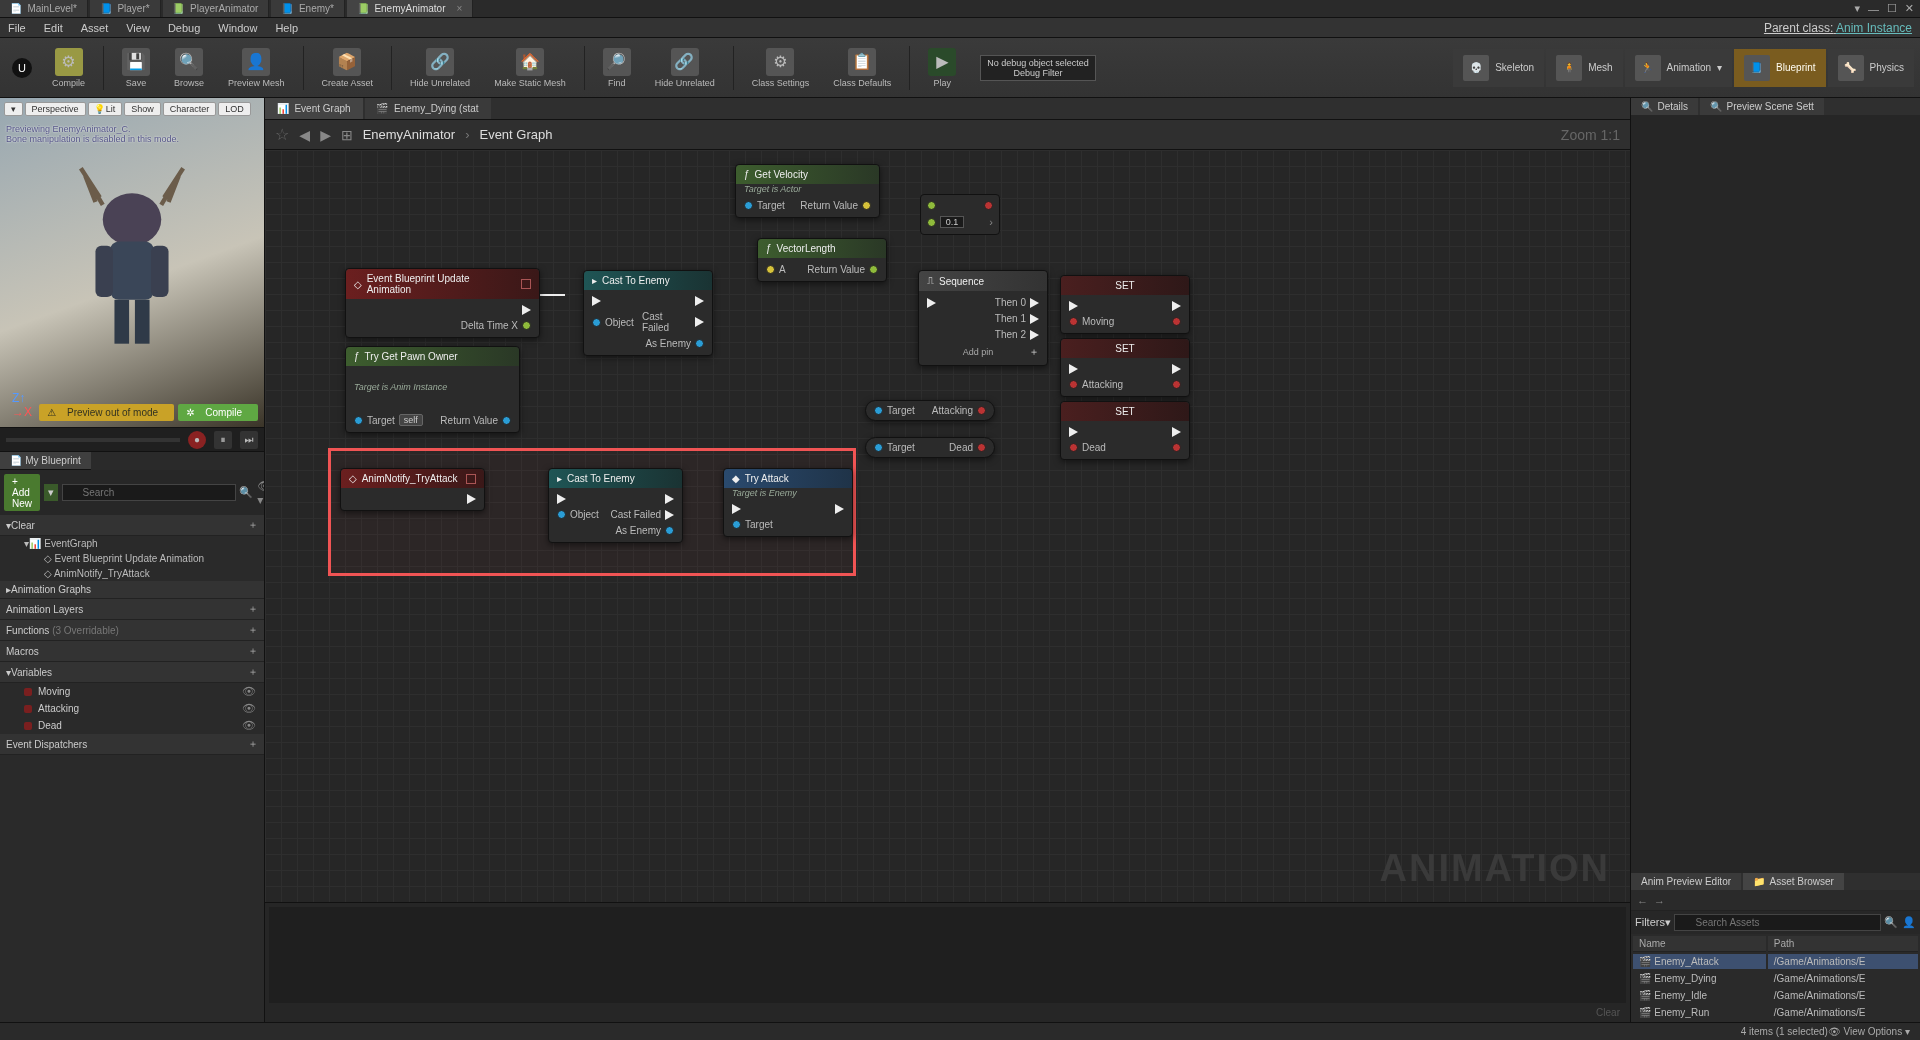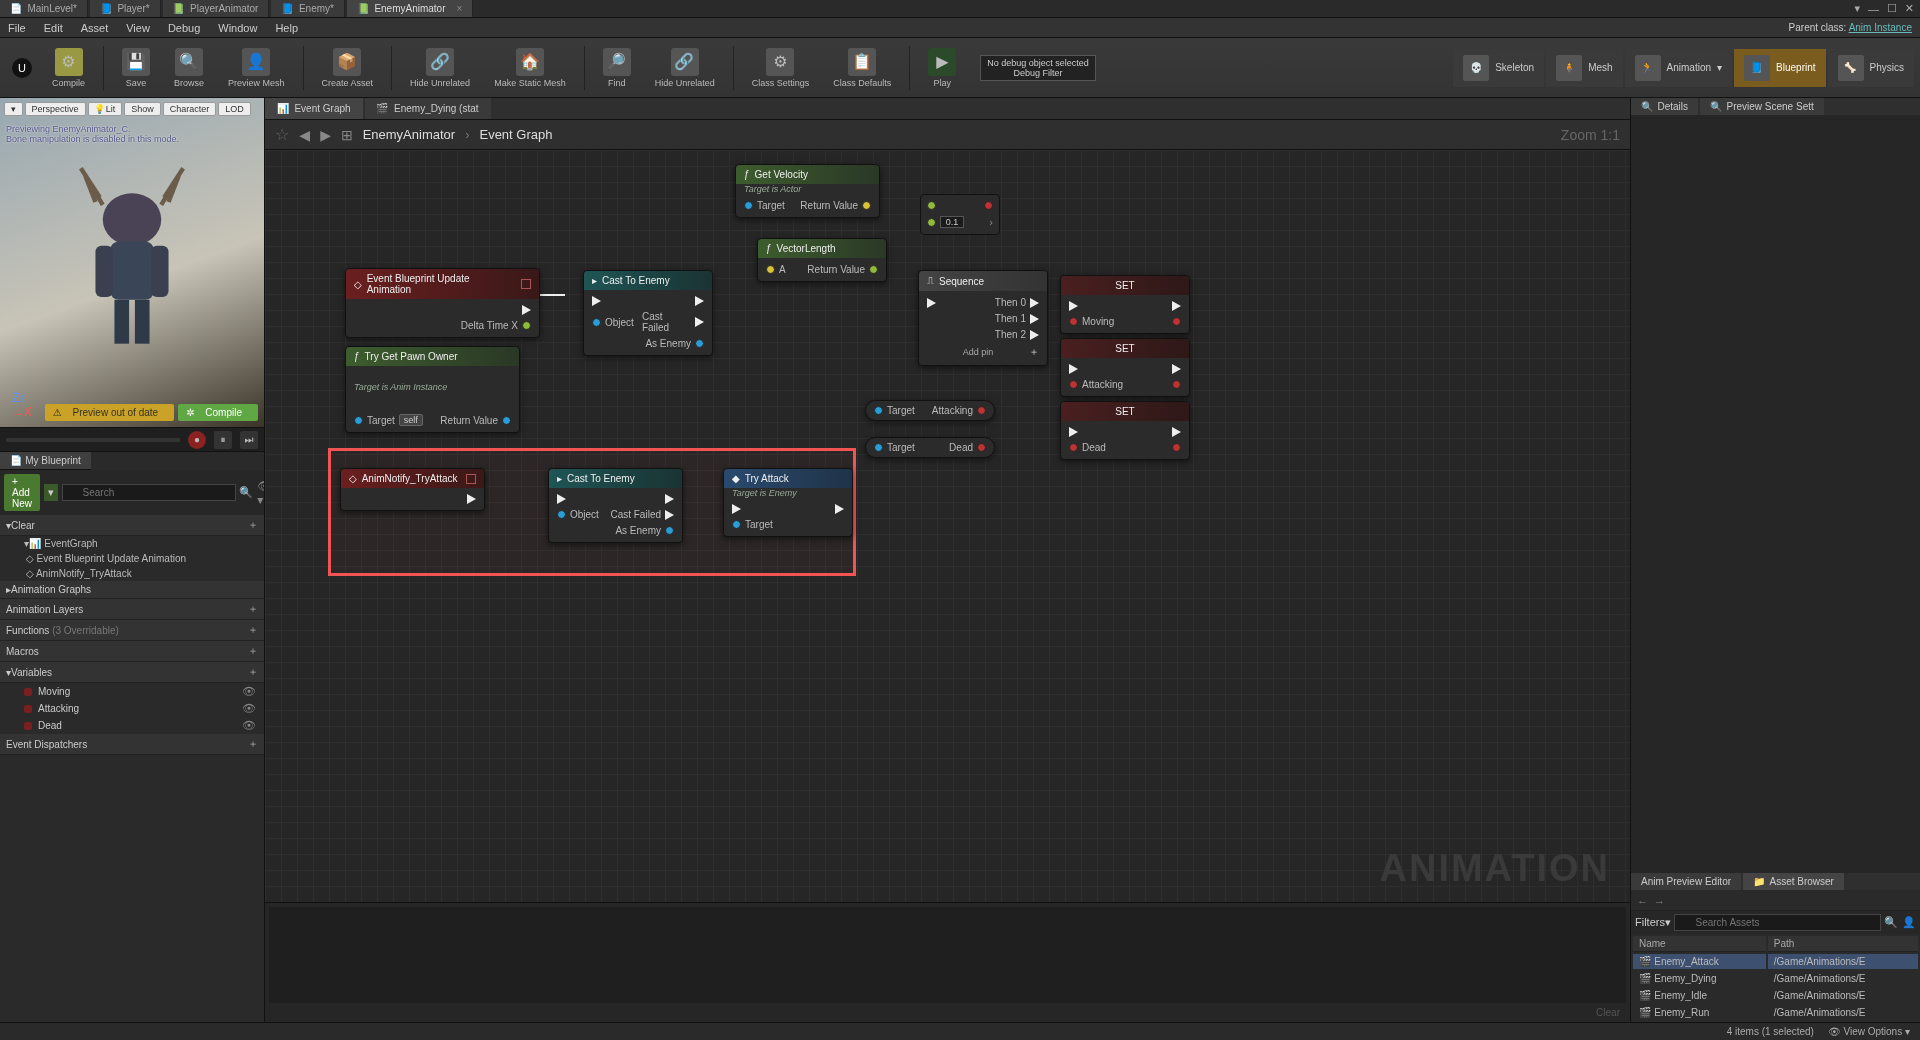--- a/index.html
+++ b/index.html
@@ -7,21 +7,21 @@
 
 
 .top-tabs { height: 18px; background: #2a2a2a; display: flex; border-bottom: 1px solid #111; }
 .top-tab { background: #3a3a3a; padding: 2px 10px; margin-right: 2px; border-right: 1px solid #222; cursor: pointer; font-size: 10px; color: #aaa; display: flex; align-items: center; gap: 5px; position: relative; }
 .top-tab.active { background: #444; color: #ddd; }
 .top-tab .close { margin-left: 6px; color: #888; }
 .win-controls { margin-left: auto; display: flex; gap: 8px; padding-right: 6px; align-items: center; color: #aaa; }
 
 
 .menu-bar { height: 20px; background: #333; display: flex; align-items: center; padding: 0 8px; gap: 18px; font-size: 11px; color: #ccc; border-bottom: 1px solid #111; }
-.menu-bar .right { margin-left: auto; font-size: 10px; }
+.menu-bar .right { margin-left: auto; font-size: 12px; text-decoration: underline; }
 .menu-bar .right a { color: #6bb; text-decoration: underline; }
 
 
 .toolbar { height: 60px; background: linear-gradient(#3a3a3a,#333); display: flex; align-items: center; padding: 0 6px; gap: 4px; border-bottom: 1px solid #111; }
 .tool-btn { display: flex; flex-direction: column; align-items: center; justify-content: center; padding: 4px 10px; color: #bbb; font-size: 9px; gap: 2px; cursor: pointer; border-radius: 3px; }
 .tool-icon { width: 28px; height: 28px; background: #555; border-radius: 3px; display:flex;align-items:center;justify-content:center;font-size:16px;}
 .tool-sep { width: 1px; height: 44px; background: #222; margin: 0 4px; }
 .debug-box { background: #222; border:1px solid #555; padding:2px 6px; font-size:9px; margin-left:10px; display:flex;flex-direction:column;align-items:center;}
 .mode-tabs { margin-left:auto; display:flex; gap:2px; }
 .mode-tab { background:#3a3a3a; padding:6px 10px; display:flex;align-items:center;gap:6px;font-size:10px;cursor:pointer;}
@@ -55,21 +55,21 @@
 
 
 .panel-tab{background:#3f3f3f;padding:3px 10px;font-size:10px;border-bottom:1px solid #111;display:inline-block;}
 .add-row{display:flex;gap:4px;padding:4px;background:#272727;align-items:center;}
 .add-btn{background:#4a7a2f;color:#fff;padding:2px 8px;font-size:10px;border-radius:2px;cursor:pointer;}
 .search-box{flex:1;background:#1a1a1a;border:1px solid #444;padding:2px 20px;font-size:10px;color:#ccc;}
 .eye{color:#888;font-size:12px;}
 .section-hdr{background:#333;padding:3px 6px;font-size:10px;display:flex;justify-content:space-between;align-items:center;border-bottom:1px solid #222;cursor:pointer;}
 .section-hdr .plus{color:#aaa;}
 .tree-item{padding:2px 6px 2px 24px;font-size:10px;color:#bbb;cursor:pointer;}
-.tree-item.sub{padding-left:26px;}
+.tree-item.sub{padding-left:44px;}
 .var-item{display:flex;justify-content:space-between;align-items:center;padding:2px 8px 2px 24px;font-size:10px;}
 .var-item .dot{width:8px;height:8px;background:#7a1f1f;border-radius:2px;margin-right:6px;}
 .var-item .eye{font-size:11px;}
 
 
 .graph-tabs{height:22px;background:#2f2f2f;display:flex;border-bottom:1px solid #111;}
 .graph-tab{padding:3px 12px;font-size:10px;background:#3a3a3a;display:flex;align-items:center;gap:5px;cursor:pointer;margin-right:2px;}
 .graph-tab.active{background:#444;}
 .breadcrumb{height:30px;background:#2f2f2f;display:flex;align-items:center;padding:0 10px;gap:10px;font-size:13px;color:#ddd;border-bottom:1px solid #111;}
 .breadcrumb .nav-icon{color:#888;cursor:pointer;font-size:14px;}
@@ -123,21 +123,21 @@
 .details-body{flex:1;background:#262626;}
 .anim-tabs{display:flex;background:#2f2f2f;}
 .filters-row{display:flex;gap:4px;padding:3px 4px;align-items:center;background:#272727;}
 .asset-tbl{width:100%;font-size:10px;}
 .asset-tbl th{background:#333;padding:2px 6px;text-align:left;font-weight:normal;color:#aaa;border-bottom:1px solid #222;}
 .asset-tbl td{padding:2px 6px;color:#bbb;}
 .asset-tbl tr.sel td{background:#3d5070;}
 .nav-arrows{padding:4px 6px;color:#888;display:flex;gap:6px;border-bottom:1px solid #222;}
 
 
-.status-bar{height:18px;background:#2a2a2a;display:flex;align-items:center;justify-content:flex-end;padding:0 10px;gap:14px;font-size:10px;color:#aaa;border-top:1px solid #111;}
+.status-bar{height:18px;background:#2a2a2a;display:flex;align-items:center;justify-content:flex-end;padding:0 10px;font-size:10px;color:#aaa;border-top:1px solid #111;}
 </style>
 </head>
 <body>
 
 <div class="top-tabs">
   <div class="top-tab">
       <span>📄</span>
       <span>MainLevel*</span>
     </div>
   <div class="top-tab">
@@ -281,21 +281,21 @@
         <ellipse cx="50" cy="40" rx="20" ry="18" fill="#4a4255"></ellipse>
         <path d="M30 30 L18 10 L25 28 M70 30 L82 10 L75 28 M28 25 L15 5 M72 25 L85 5" stroke="#6b5c4a" stroke-width="3" fill="none"></path>
         <rect x="35" y="55" width="30" height="40" fill="#3a4658" rx="6"></rect>
         <rect x="25" y="58" width="12" height="35" fill="#3a4050" rx="4"></rect>
         <rect x="63" y="58" width="12" height="35" fill="#3a4050" rx="4"></rect>
         <rect x="38" y="95" width="10" height="30" fill="#2f3a48"></rect>
         <rect x="52" y="95" width="10" height="30" fill="#2f3a48"></rect>
       </svg>
       <div class="axis"><span class="z">Z↑</span><br><span class="x">→X</span></div>
       <div class="compile-bar">
-        <span class="preview-warn">⚠ <span>Preview out of date</span></span>
+        <span class="preview-warn">⚠ <span>Preview out of mode</span></span>
         <span class="compile-btn">✲ <span>Compile</span></span>
       </div>
     </div>
     <div class="timeline">
       <div class="bar"></div>
       <div class="tl-btn rec">●</div>
       <div class="tl-btn">⏸</div>
       <div class="tl-btn">⏭</div>
     </div>
 

